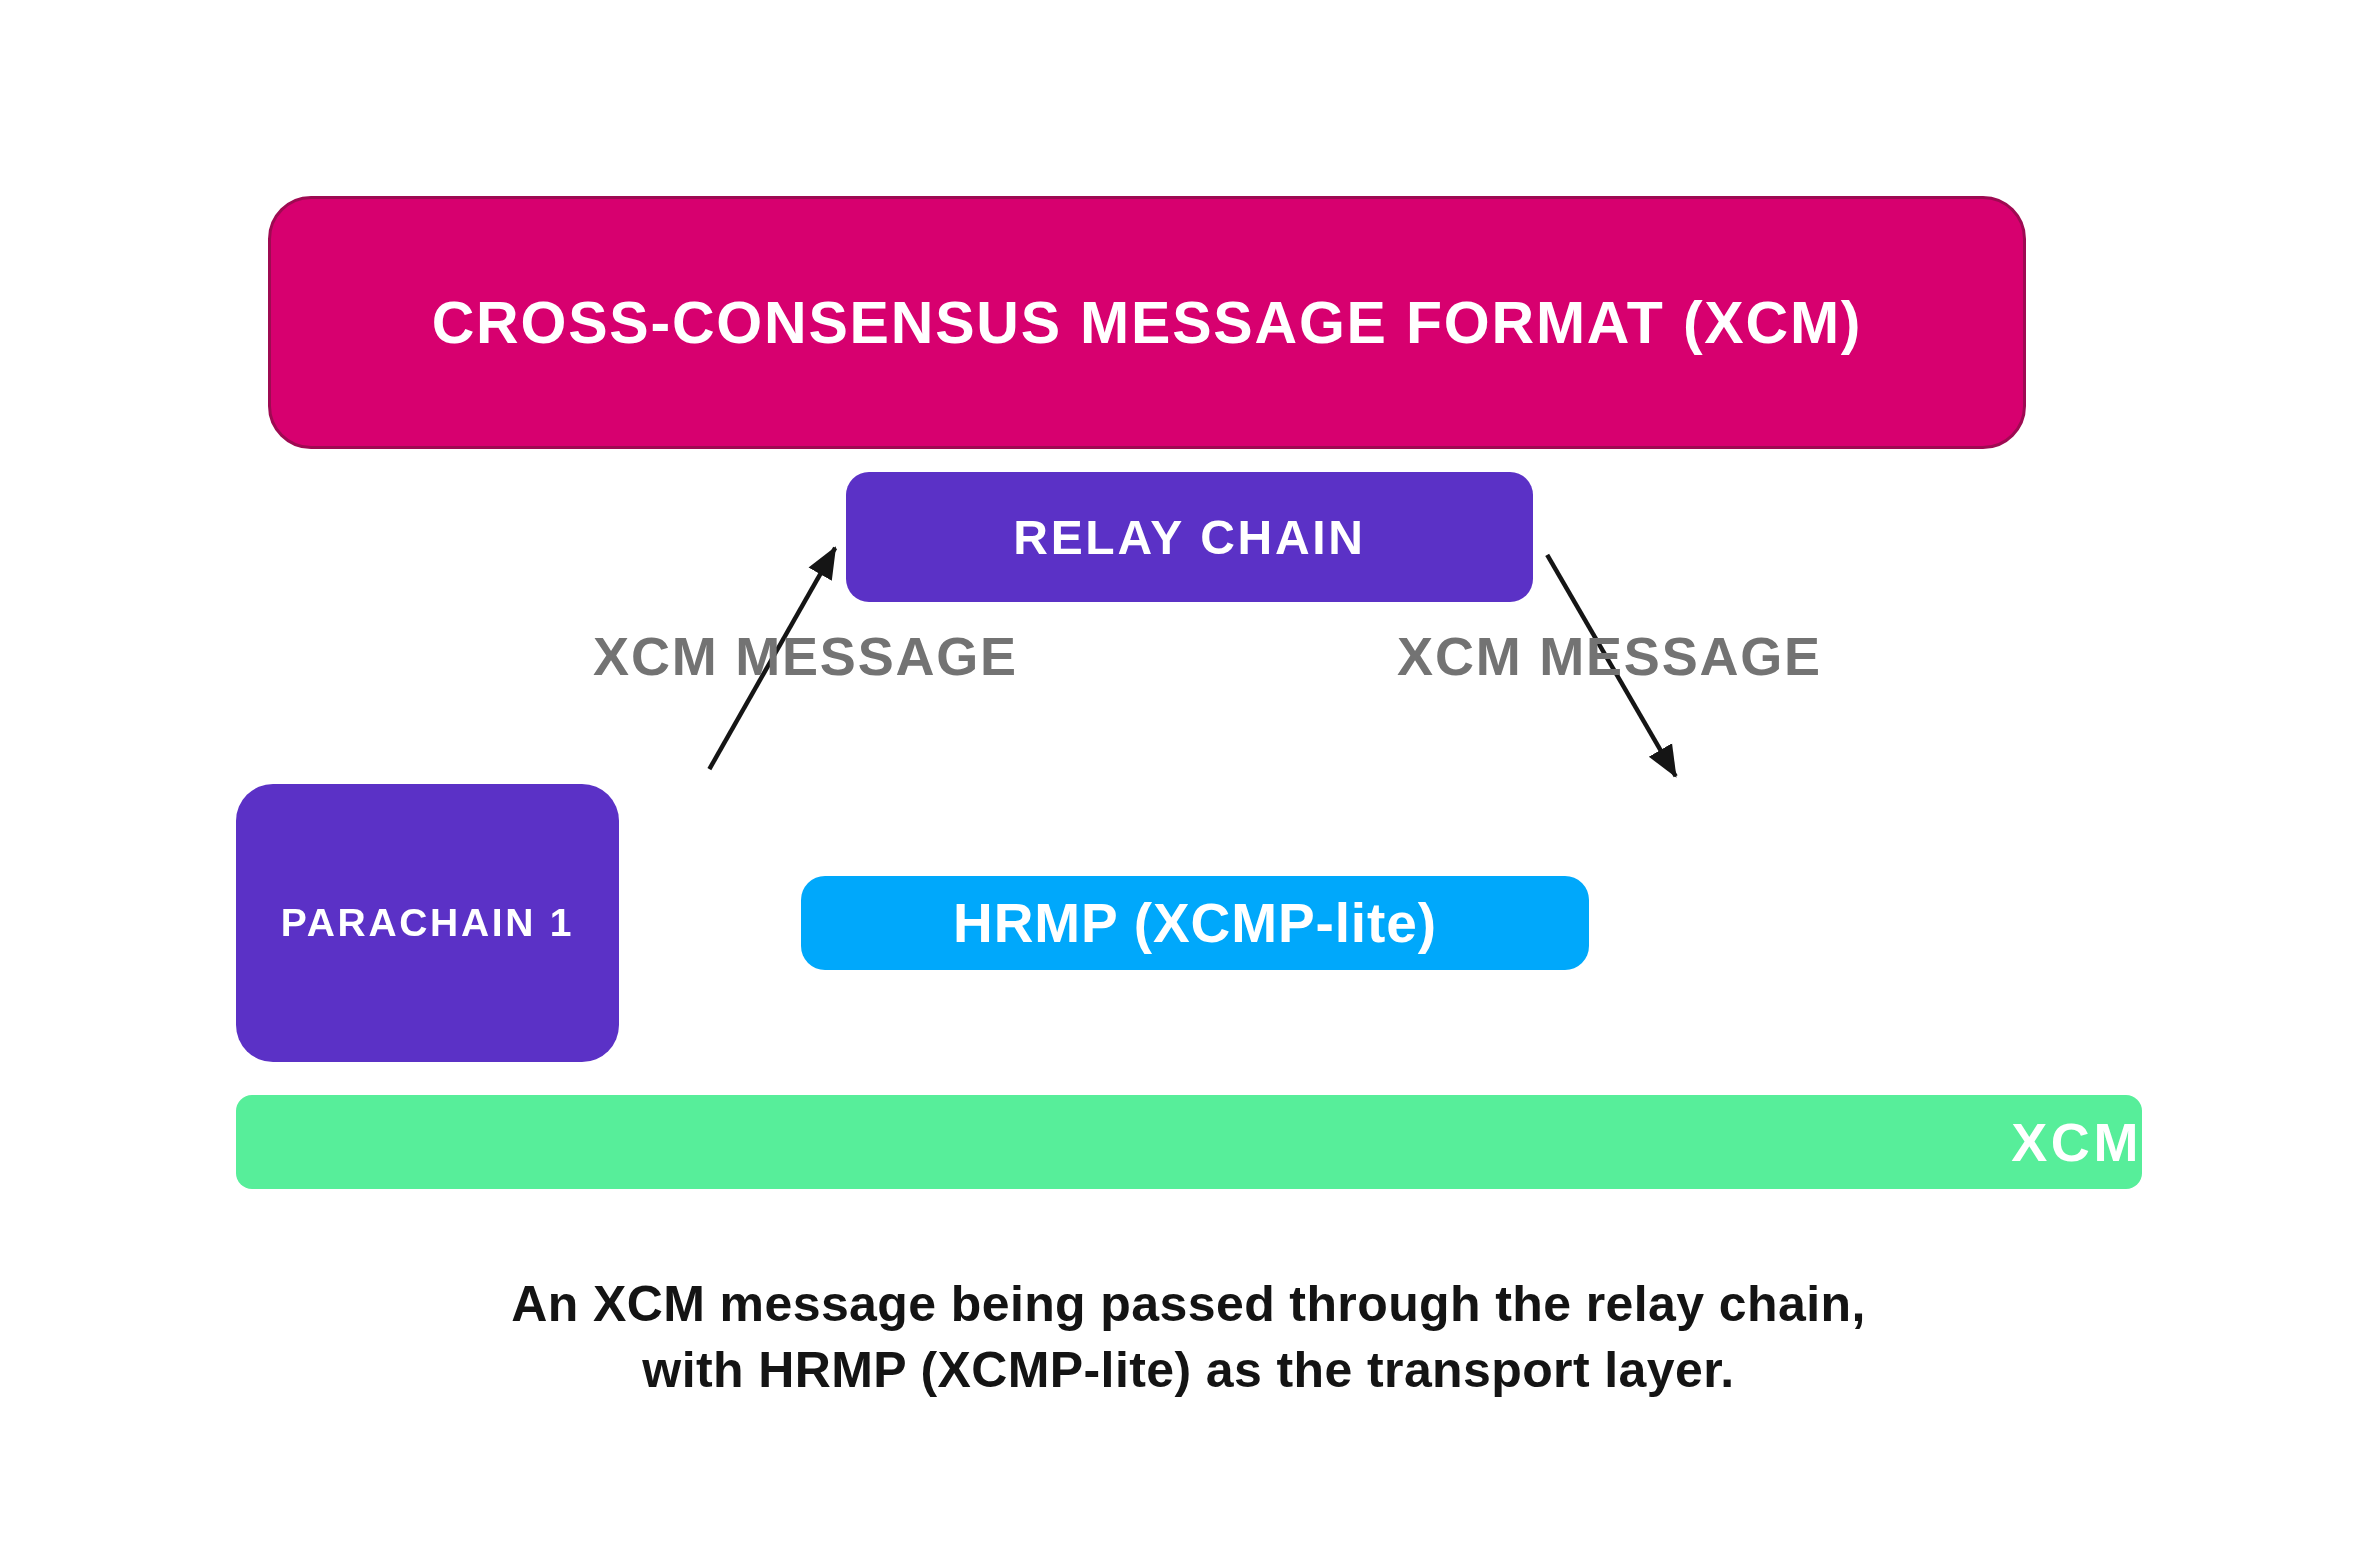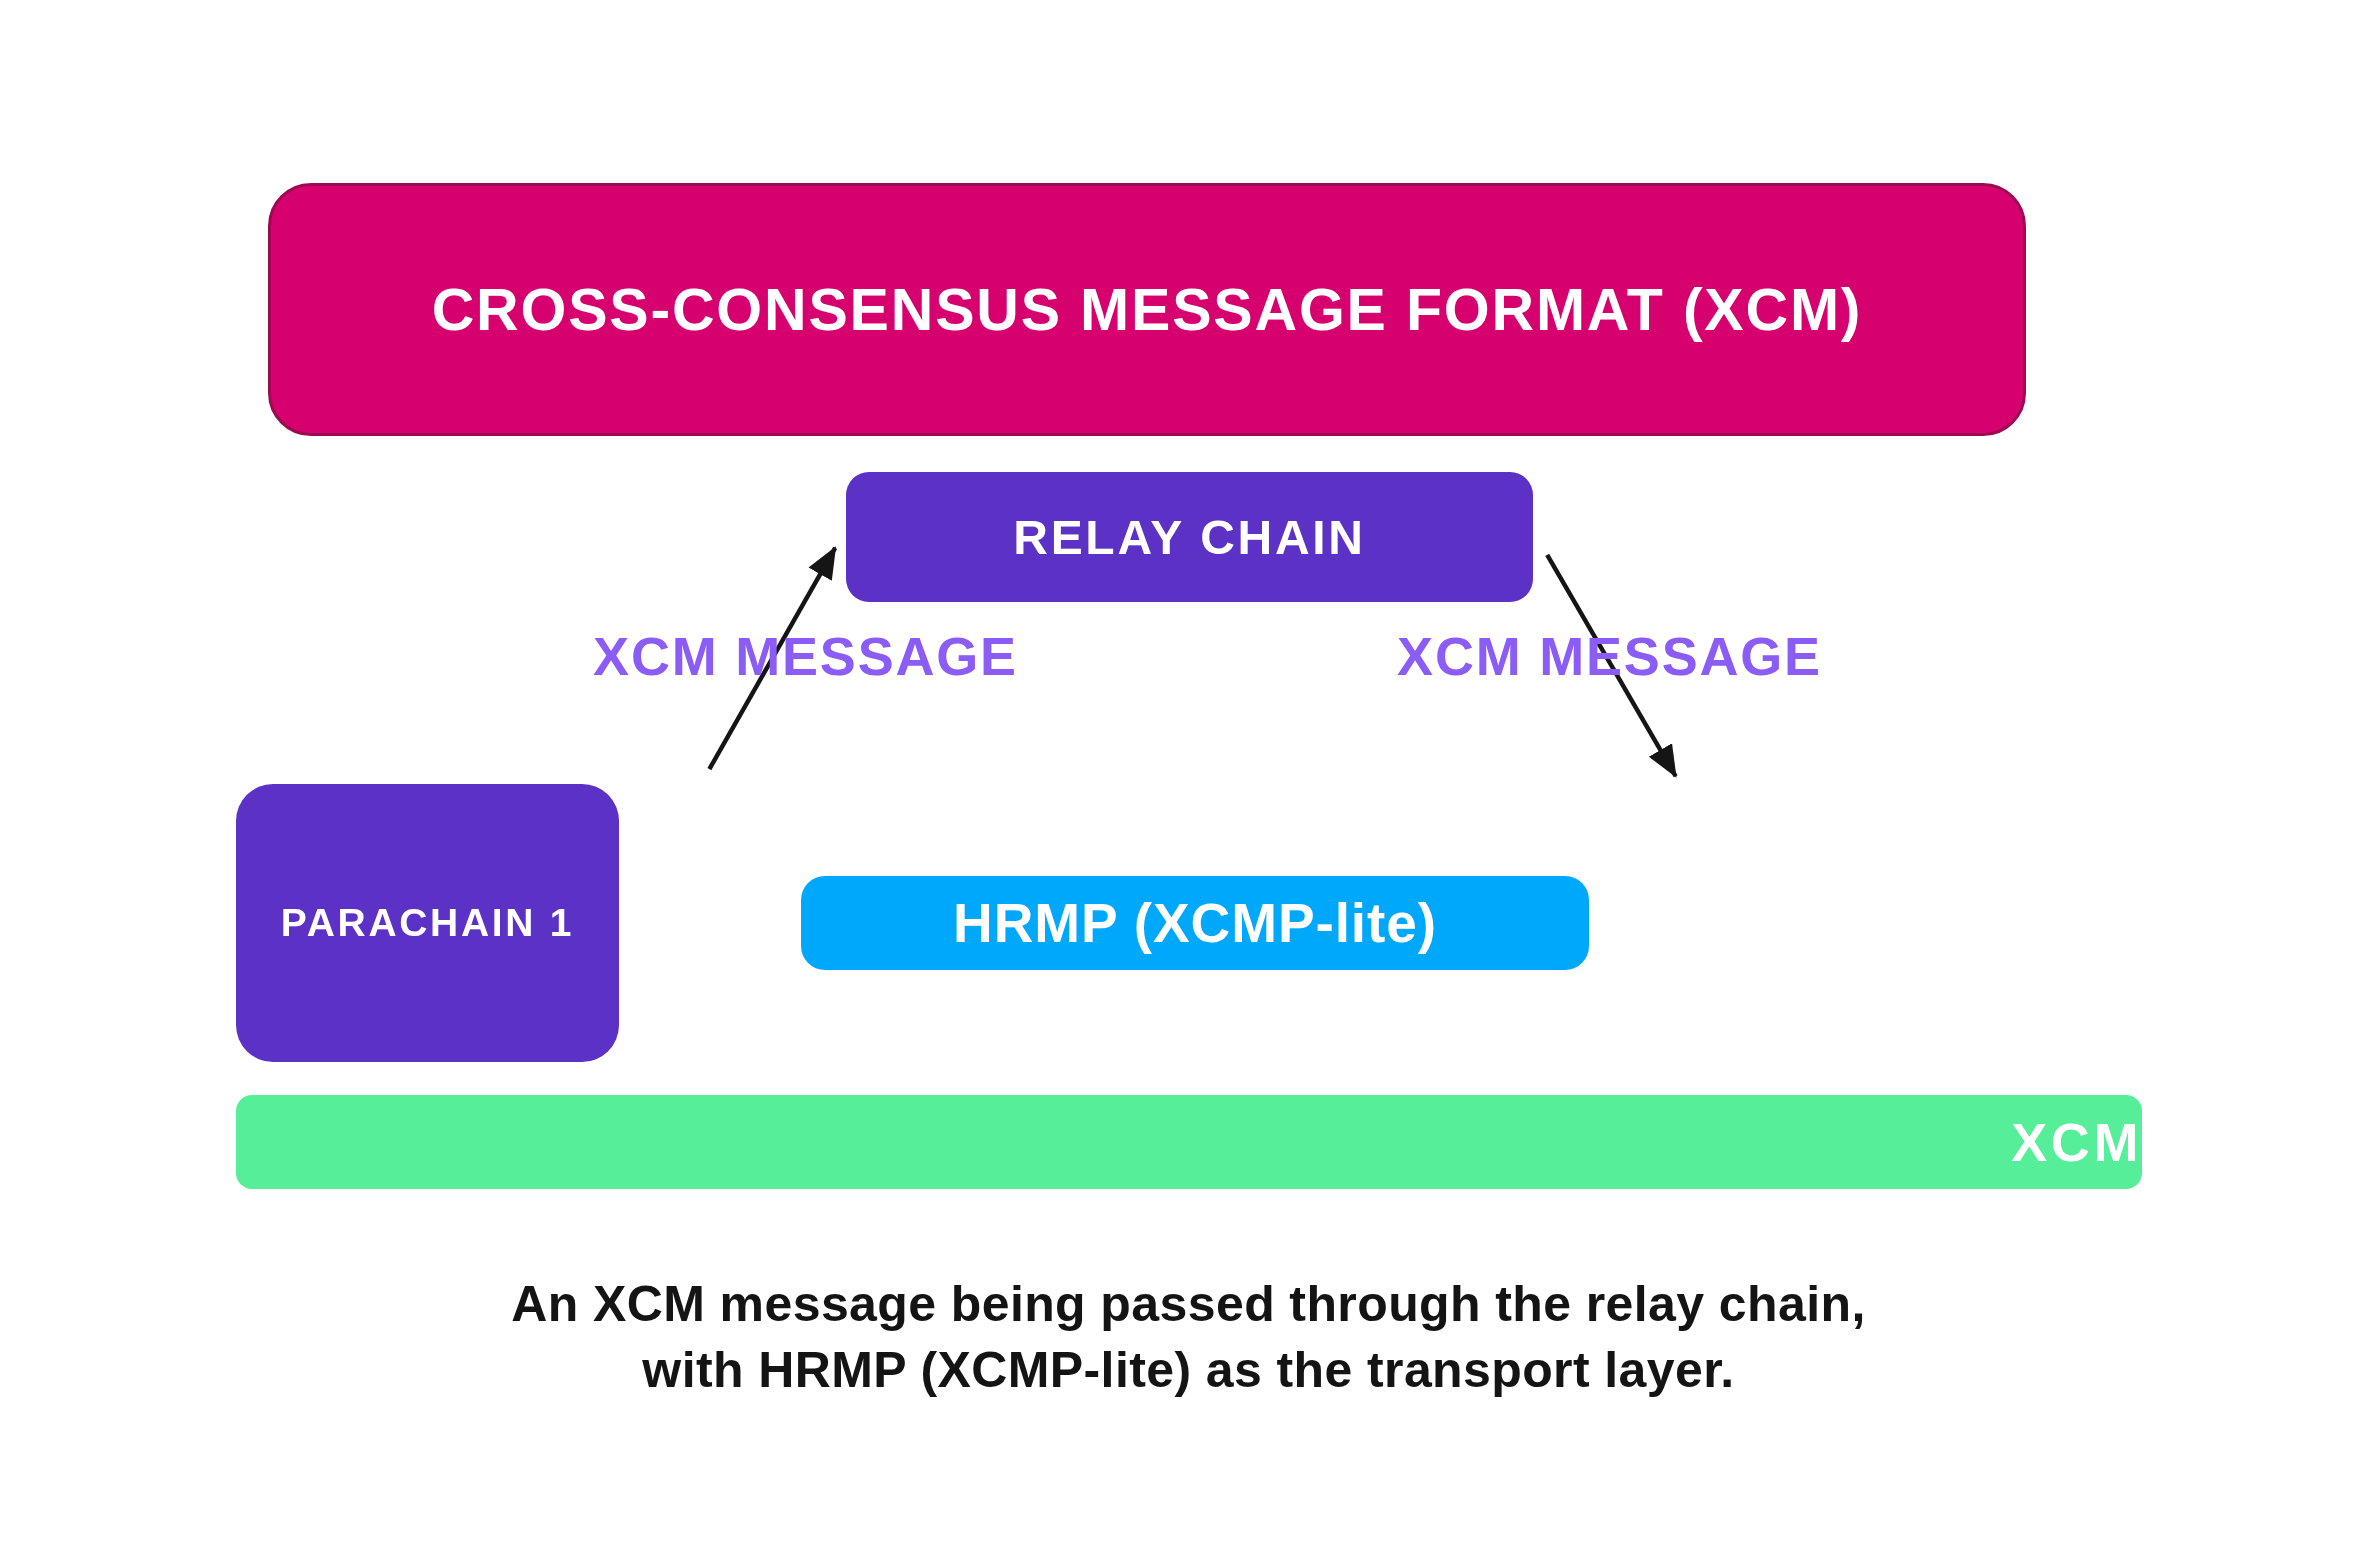--- a/index.html
+++ b/index.html
@@ -19,21 +19,21 @@
     position: absolute;
     display: flex;
     align-items: center;
     justify-content: center;
     color: #ffffff;
     font-weight: 700;
     text-align: center;
     box-sizing: border-box;
   }
   .title-box {
-    left: 268px; top: 183px;
+    left: 268px; top: 196px;
     width: 1758px; height: 253px;
     background: #d7006f;
     border: 3.6px solid #9e0a52;
     border-radius: 43px;
     font-size: 59px;
     letter-spacing: 1.8px;
   }
   .relay-box {
     left: 846px; top: 472px;
     width: 687px; height: 130px;
@@ -42,21 +42,21 @@
     font-size: 48px;
     letter-spacing: 2.7px;
   }
   .msg-label {
     position: absolute;
     top: 625px;
     width: 535px;
     font-size: 54px;
     font-weight: 700;
     letter-spacing: 1.8px;
-    color: #8b5cf6;
+    color: #737373;
     text-align: center;
   }
   .msg-left  { left: 538px; }
   .msg-right { left: 1342px; }
   .para-box {
     top: 784px;
     width: 383px; height: 278px;
     background: #5b31c6;
     border-radius: 37px;
     font-size: 39px;

